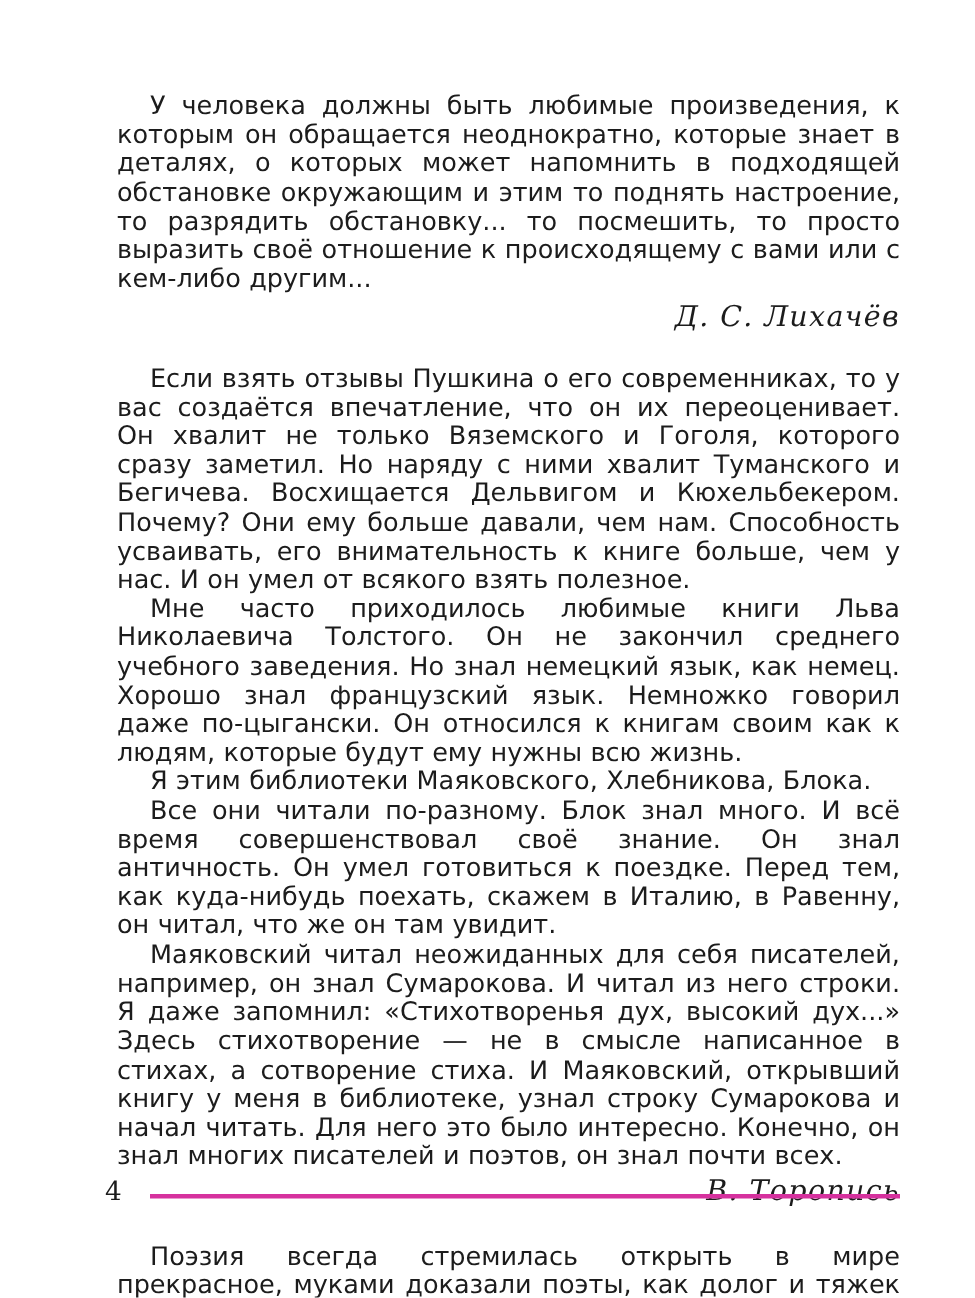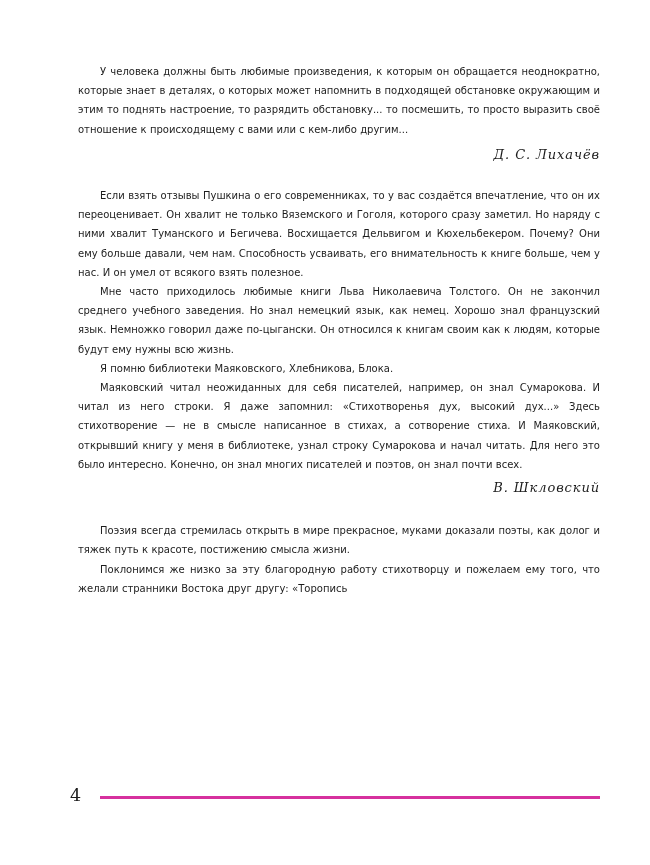--- a/index.html
+++ b/index.html
@@ -32,37 +32,37 @@
   }
 
   
   .block {
     margin: 0;
   }
 
   .para {
     margin: 0;
     font-family: "DejaVu Sans", sans-serif;
-    font-size: 10px;
+    font-size: 17px;
     line-height: 19.2px;
     text-align: justify;
     text-justify: inter-word;
     text-indent: 22px;
     color: #1c1c1c;
     -webkit-hyphens: none;
     hyphens: none;
     word-spacing: 0.2px;
   }
 
   
   .attribution {
     margin: 0;
     font-family: "DejaVu Serif", serif;
     font-style: italic;
-    font-size: 13px;
+    font-size: 19px;
     line-height: 19.2px;
     text-align: right;
     letter-spacing: 0.9px;
     color: #1c1c1c;
   }
 
   .gap-epigraph-attr { height: 6px; }
   .gap-after-attr    { height: 22px; }
   .gap-before-attr2  { height: 4px; }
   .gap-after-attr2   { height: 24px; }
@@ -106,24 +106,25 @@
       <p class="para">У человека должны быть любимые произведения, к которым он обращается неоднократно, которые знает в деталях, о которых может напомнить в подходящей обстановке окружающим и этим то поднять настроение, то разрядить обстановку... то посмешить, то просто выразить своё отношение к происходящему с вами или с кем-либо другим...</p>
       <div class="gap-epigraph-attr"></div>
       <p class="attribution">Д. С. Лихачёв</p>
     </div>
 
     <div class="gap-after-attr"></div>
 
     <div class="block">
       <p class="para">Если взять отзывы Пушкина о его современниках, то у вас создаётся впечатление, что он их переоценивает. Он хвалит не только Вяземского и Гоголя, которого сразу заметил. Но наряду с ними хвалит Туманского и Бегичева. Восхищается Дельвигом и Кюхельбекером. Почему? Они ему больше давали, чем нам. Способность усваивать, его внимательность к книге больше, чем у нас. И он умел от всякого взять полезное.</p>
       <p class="para">Мне часто приходилось любимые книги Льва Николаевича Толстого. Он не закончил среднего учебного заведения. Но знал немецкий язык, как немец. Хорошо знал французский язык. Немножко говорил даже по-цыгански. Он относился к книгам своим как к людям, которые будут ему нужны всю жизнь.</p>
-      <p class="para">Я помню библиотеки Маяковского, Хлебникова, Блока.</p>
+      <p class="para">Я этим библиотеки Маяковского, Хлебникова, Блока.</p>
+      <p class="para">Все они читали по-разному. Блок знал много. И всё время совершенствовал своё знание. Он знал античность. Он умел готовиться к поездке. Перед тем, как куда-нибудь поехать, скажем в Италию, в Равенну, он читал, что же он там увидит.</p>
       <p class="para">Маяковский читал неожиданных для себя писателей, например, он знал Сумарокова. И читал из него строки. Я даже запомнил: «Стихотворенья дух, высокий дух...» Здесь стихотворение — не в смысле написанное в стихах, а сотворение стиха. И Маяковский, открывший книгу у меня в библиотеке, узнал строку Сумарокова и начал читать. Для него это было интересно. Конечно, он знал многих писателей и поэтов, он знал почти всех.</p>
       <div class="gap-before-attr2"></div>
-      <p class="attribution">В. Шкловский</p>
+      <p class="attribution">В. Торопись</p>
     </div>
 
     <div class="gap-after-attr2"></div>
 
     <div class="block">
       <p class="para">Поэзия всегда стремилась открыть в мире прекрасное, муками доказали поэты, как долог и тяжек путь к красоте, постижению смысла жизни.</p>
       <p class="para">Поклонимся же низко за эту благородную работу стихотворцу и пожелаем ему того, что желали странники Востока друг другу: «Торопись</p>
     </div>
 
   </div>

